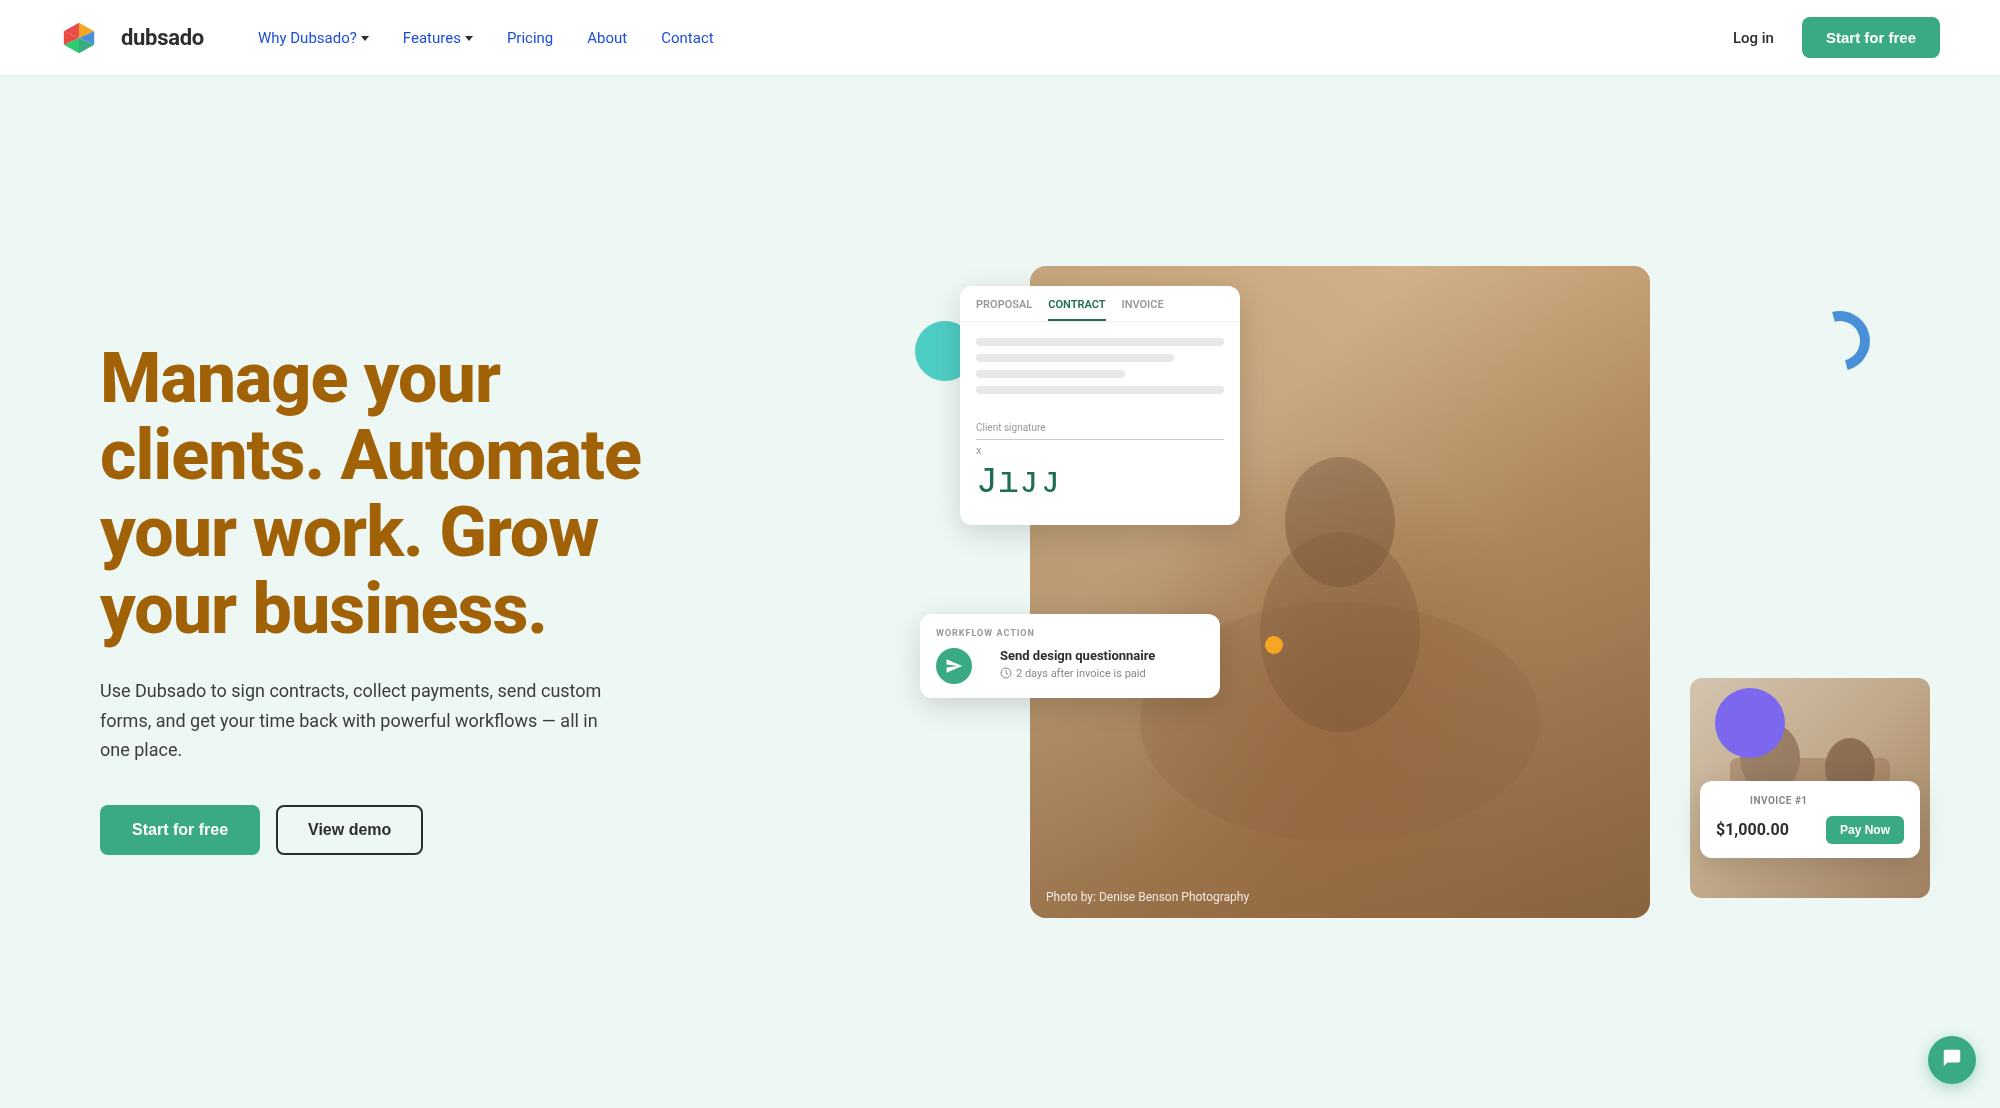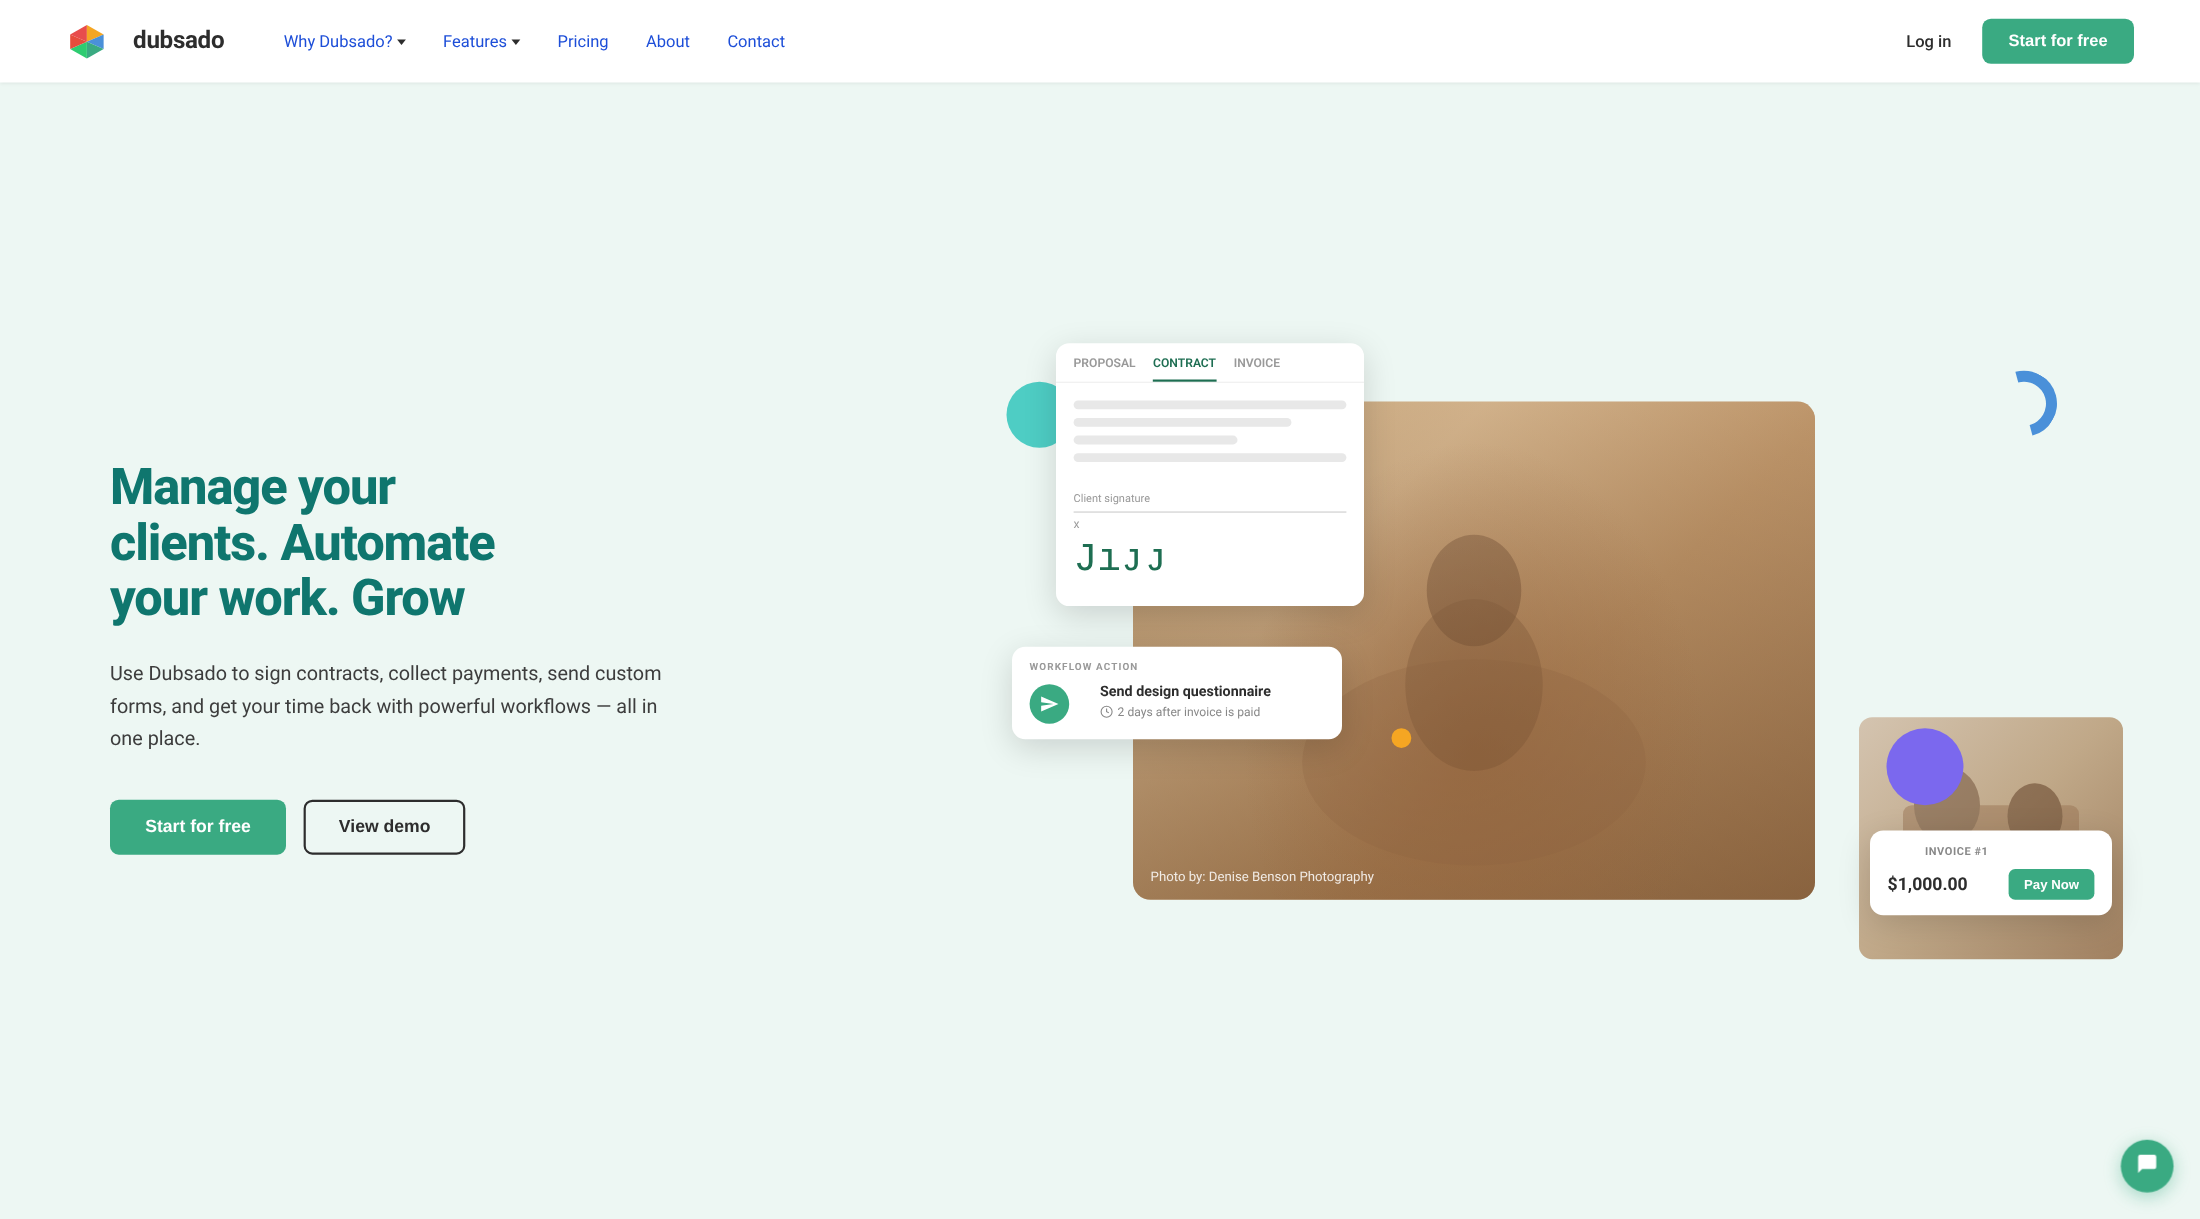--- a/index.html
+++ b/index.html
@@ -102,23 +102,23 @@
       background: #edf7f3;
       position: relative;
       overflow: hidden;
     }
     .hero-left {
       flex: 0 0 580px;
       max-width: 580px;
       z-index: 2;
     }
     .hero-title {
-      font-size: 46px;
+      font-size: 70px;
       font-weight: 800;
-      color: #0f766e;
+      color: #a16207;
       line-height: 1.1;
       letter-spacing: -1px;
       margin-bottom: 28px;
       margin-top: 12px;
     }
     .hero-subtitle {
       font-size: 18px;
       color: #3d3d3d;
       line-height: 1.65;
       margin-bottom: 40px;
@@ -158,21 +158,21 @@
       position: relative;
       display: flex;
       justify-content: center;
       align-items: center;
       min-height: 600px;
     }
 
     
     .hero-photo {
       width: 620px;
-      height: 453px;
+      height: 652px;
       border-radius: 16px;
       background: linear-gradient(135deg, #c4a882 0%, #d4b896 30%, #b89068 60%, #9a7555 100%);
       position: relative;
       overflow: hidden;
       z-index: 1;
     }
     
     .photo-overlay {
       position: absolute;
       inset: 0;
@@ -478,20 +478,21 @@
     <button class="btn-start-nav">Start for free</button>
   </div>
 </nav>
 
 <section class="hero">
   <div class="hero-left">
     <h1 class="hero-title">
       <span>Manage your</span><br>
       <span>clients. Automate</span><br>
       <span>your work. Grow</span><br>
+      <span>your business.</span>
     </h1>
     <p class="hero-subtitle">Use Dubsado to sign contracts, collect payments, send custom forms, and get your time back with powerful workflows — all in one place.</p>
     <div class="hero-buttons">
       <button class="btn-primary">Start for free</button>
       <button class="btn-secondary">View demo</button>
     </div>
   </div>
 
   <div class="hero-right">
 

